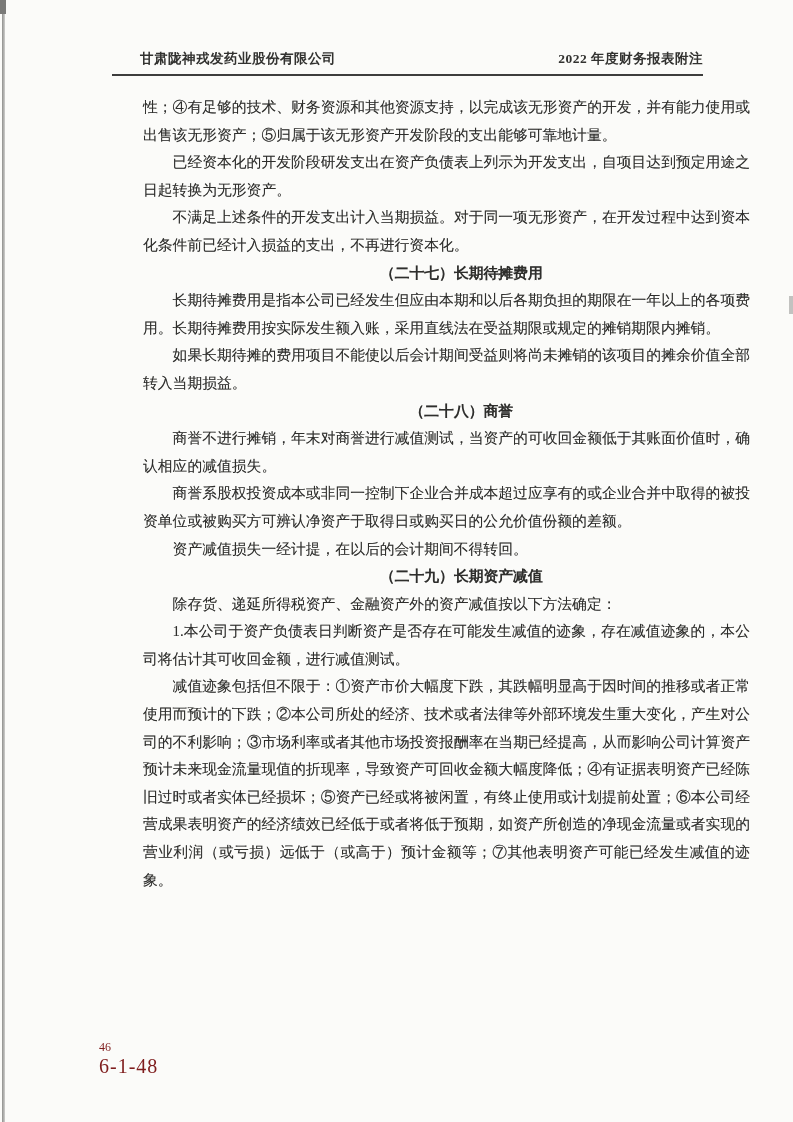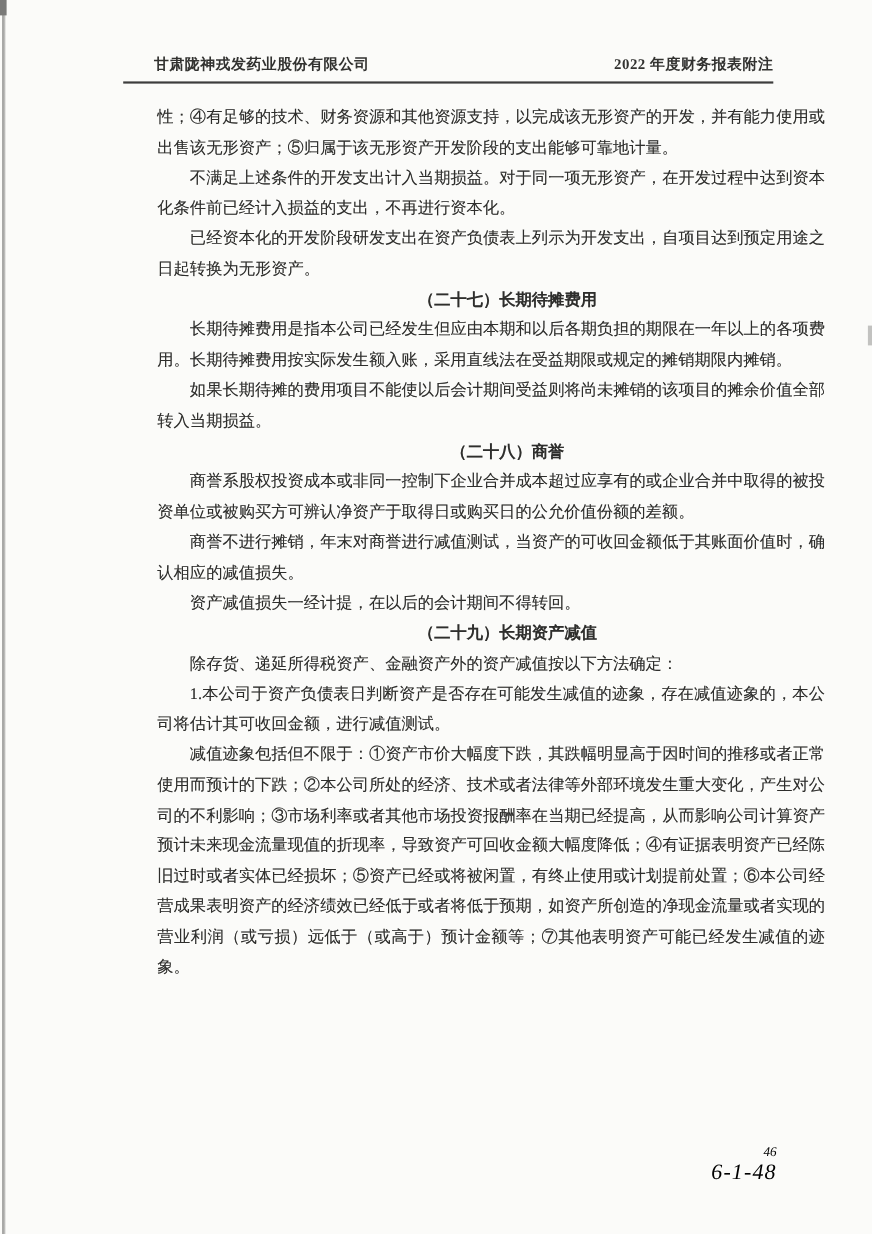--- a/index.html
+++ b/index.html
@@ -42,48 +42,48 @@
     color:#2e2e2c;
     text-shadow:0 0 0.4px rgba(40,40,40,0.35);
     margin-left:44px;
   }
   .content p{margin:0;text-indent:2em;}
   .content p.cont{text-indent:0;}
   .content p.hd{font-weight:700;text-align:center;}
   
   .footer{
     position:absolute;left:99px;width:607px;top:1040px;
-    text-align:right;color:#000000;font-style:italic;
+    text-align:left;color:#7f1d1d;
   }
   .footer .pn{font-size:12px;line-height:14px;}
   .footer .code{font-size:20px;line-height:24px;letter-spacing:1px;}
 </style>
 </head>
 <body>
 
 <div class="page">
   <div class="scan-edge"></div>
   <div class="scan-notch-top"></div>
   <div class="scan-tick-right"></div>
 
   <div class="header">
     <span class="company">甘肃陇神戎发药业股份有限公司</span>
     <span class="doctitle">2022 年度财务报表附注</span>
   </div>
 
   <div class="content">
     <p class="cont">性；④有足够的技术、财务资源和其他资源支持，以完成该无形资产的开发，并有能力使用或出售该无形资产；⑤归属于该无形资产开发阶段的支出能够可靠地计量。</p>
+    <p>已经资本化的开发阶段研发支出在资产负债表上列示为开发支出，自项目达到预定用途之日起转换为无形资产。</p>
     <p>不满足上述条件的开发支出计入当期损益。对于同一项无形资产，在开发过程中达到资本化条件前已经计入损益的支出，不再进行资本化。</p>
-    <p>已经资本化的开发阶段研发支出在资产负债表上列示为开发支出，自项目达到预定用途之日起转换为无形资产。</p>
     <p class="hd">（二十七）长期待摊费用</p>
     <p>长期待摊费用是指本公司已经发生但应由本期和以后各期负担的期限在一年以上的各项费用。长期待摊费用按实际发生额入账，采用直线法在受益期限或规定的摊销期限内摊销。</p>
     <p>如果长期待摊的费用项目不能使以后会计期间受益则将尚未摊销的该项目的摊余价值全部转入当期损益。</p>
     <p class="hd">（二十八）商誉</p>
+    <p>商誉不进行摊销，年末对商誉进行减值测试，当资产的可收回金额低于其账面价值时，确认相应的减值损失。</p>
     <p>商誉系股权投资成本或非同一控制下企业合并成本超过应享有的或企业合并中取得的被投资单位或被购买方可辨认净资产于取得日或购买日的公允价值份额的差额。</p>
-    <p>商誉不进行摊销，年末对商誉进行减值测试，当资产的可收回金额低于其账面价值时，确认相应的减值损失。</p>
     <p>资产减值损失一经计提，在以后的会计期间不得转回。</p>
     <p class="hd">（二十九）长期资产减值</p>
     <p>除存货、递延所得税资产、金融资产外的资产减值按以下方法确定：</p>
     <p>1.本公司于资产负债表日判断资产是否存在可能发生减值的迹象，存在减值迹象的，本公司将估计其可收回金额，进行减值测试。</p>
     <p>减值迹象包括但不限于：①资产市价大幅度下跌，其跌幅明显高于因时间的推移或者正常使用而预计的下跌；②本公司所处的经济、技术或者法律等外部环境发生重大变化，产生对公司的不利影响；③市场利率或者其他市场投资报酬率在当期已经提高，从而影响公司计算资产预计未来现金流量现值的折现率，导致资产可回收金额大幅度降低；④有证据表明资产已经陈旧过时或者实体已经损坏；⑤资产已经或将被闲置，有终止使用或计划提前处置；⑥本公司经营成果表明资产的经济绩效已经低于或者将低于预期，如资产所创造的净现金流量或者实现的营业利润（或亏损）远低于（或高于）预计金额等；⑦其他表明资产可能已经发生减值的迹象。</p>
   </div>
 
   <div class="footer">
     <div class="pn">46</div>
     <div class="code">6-1-48</div>

